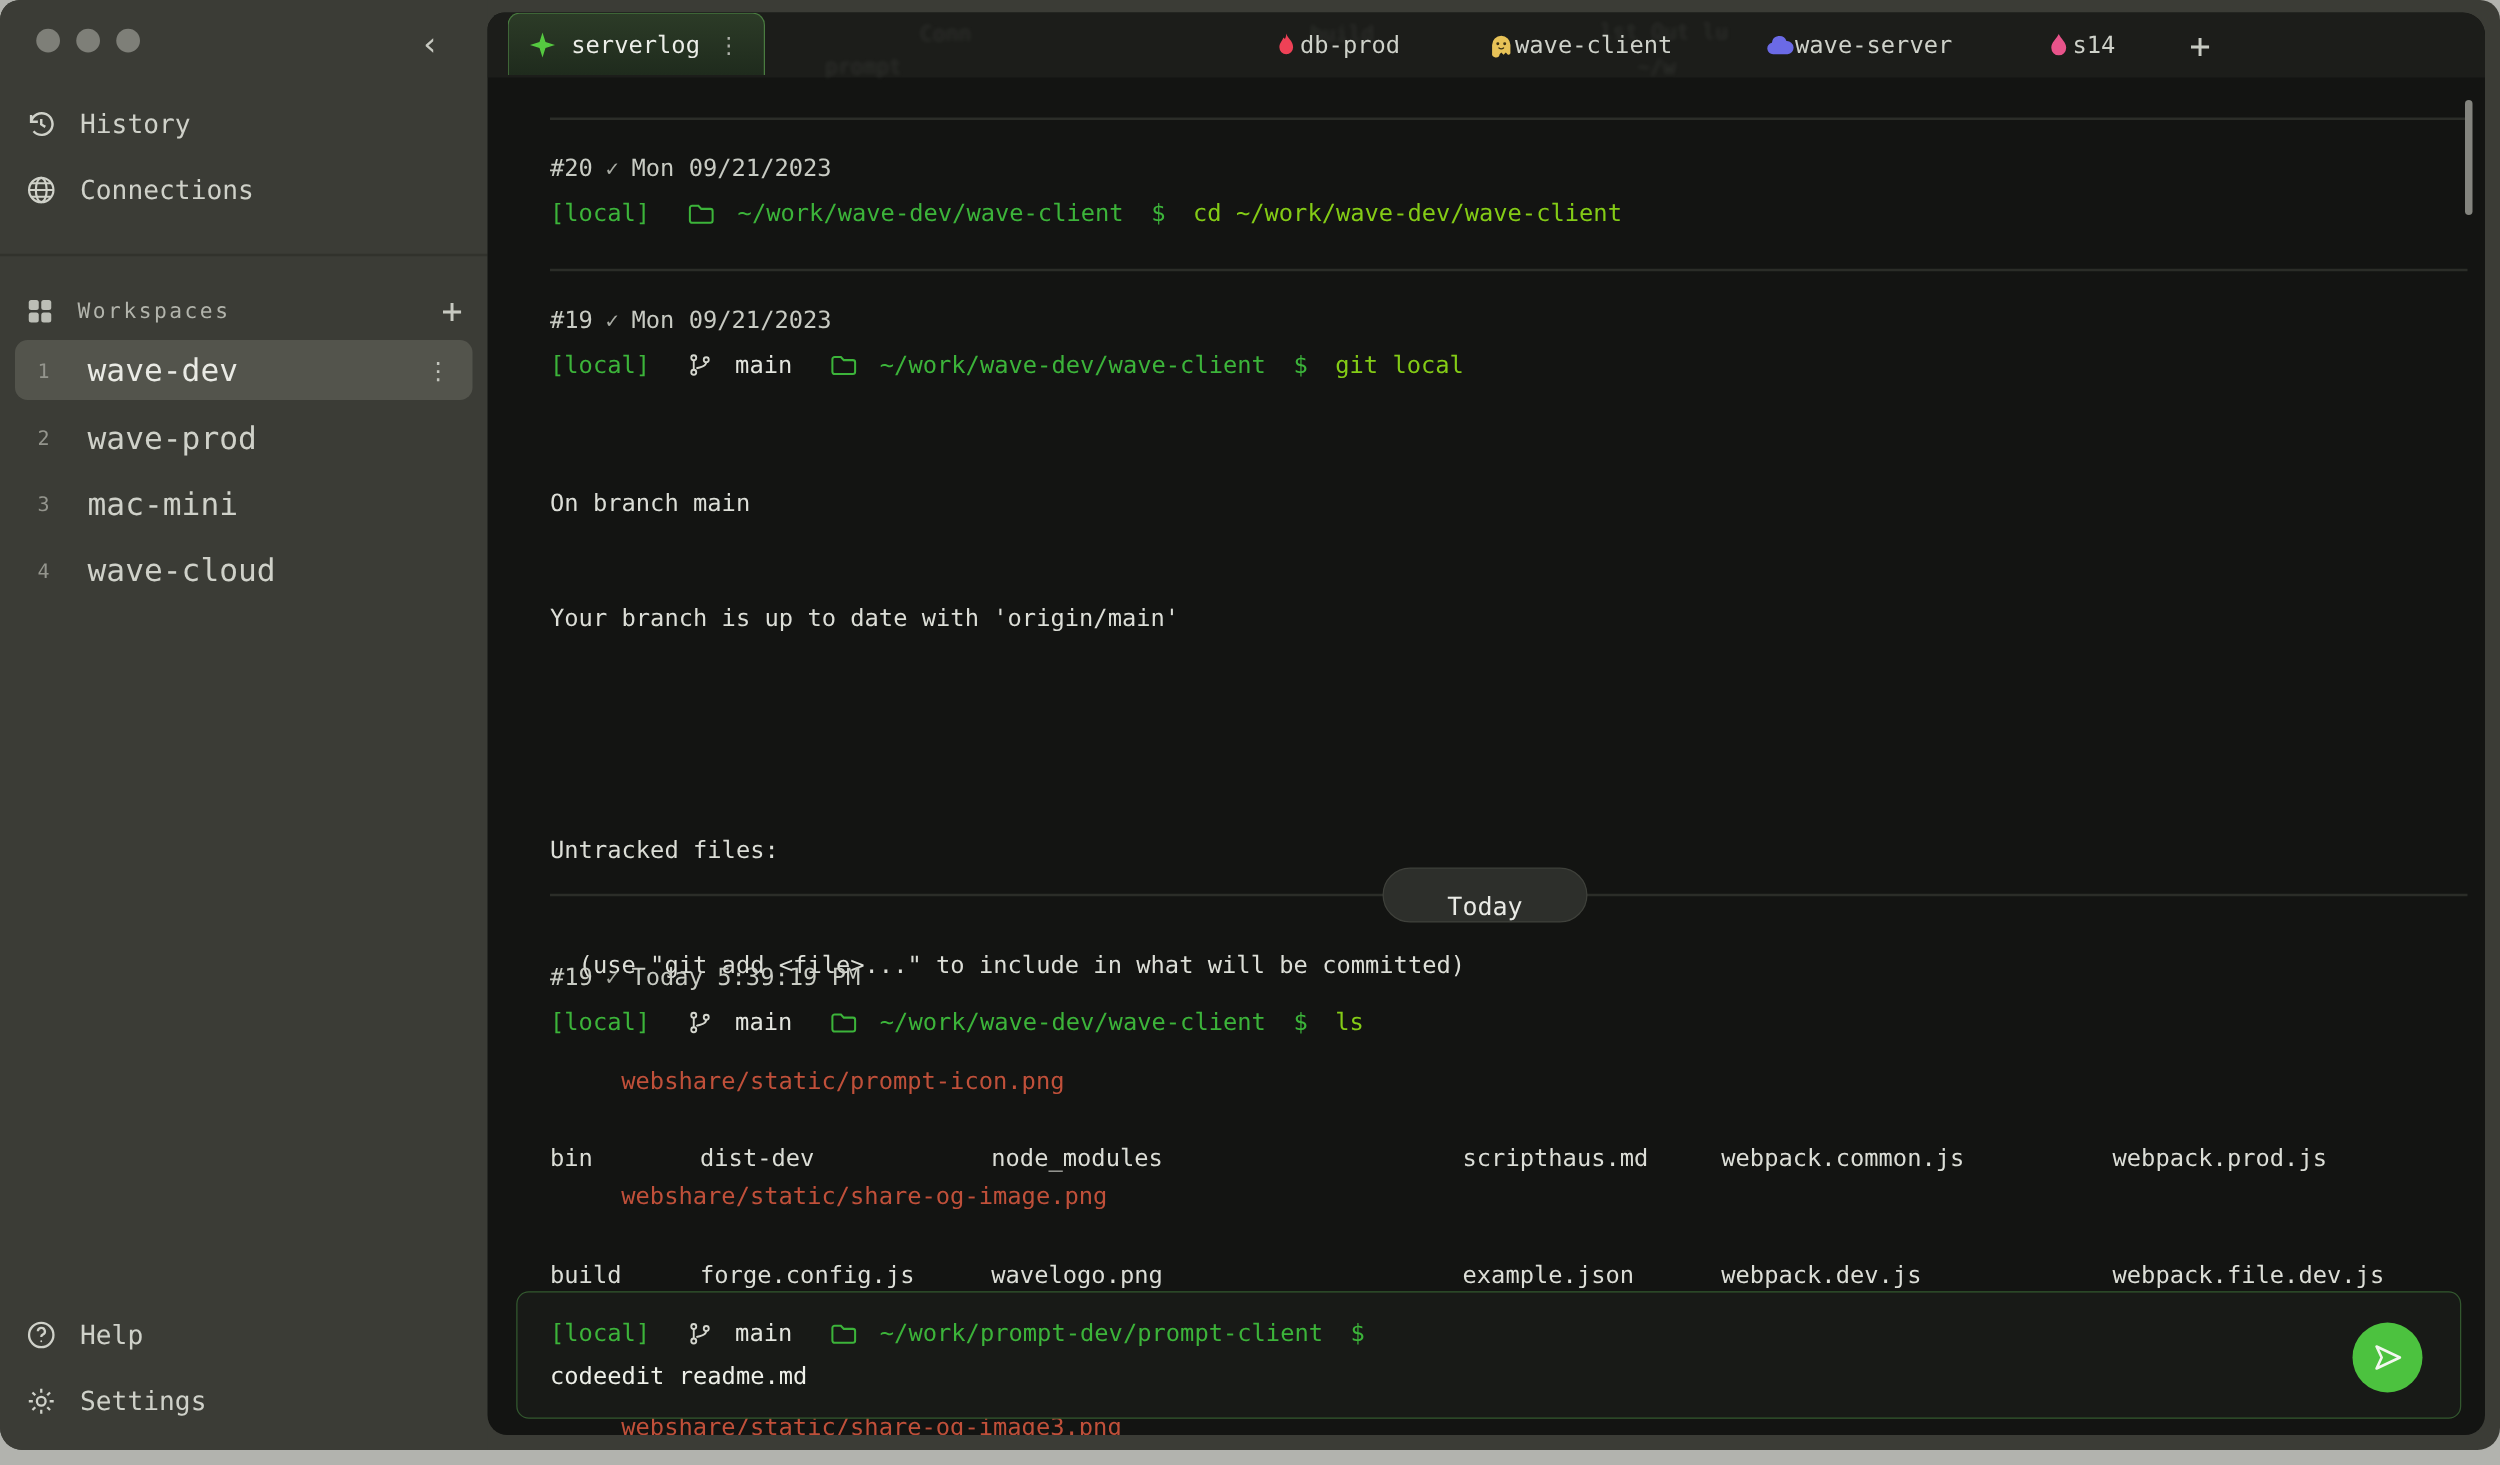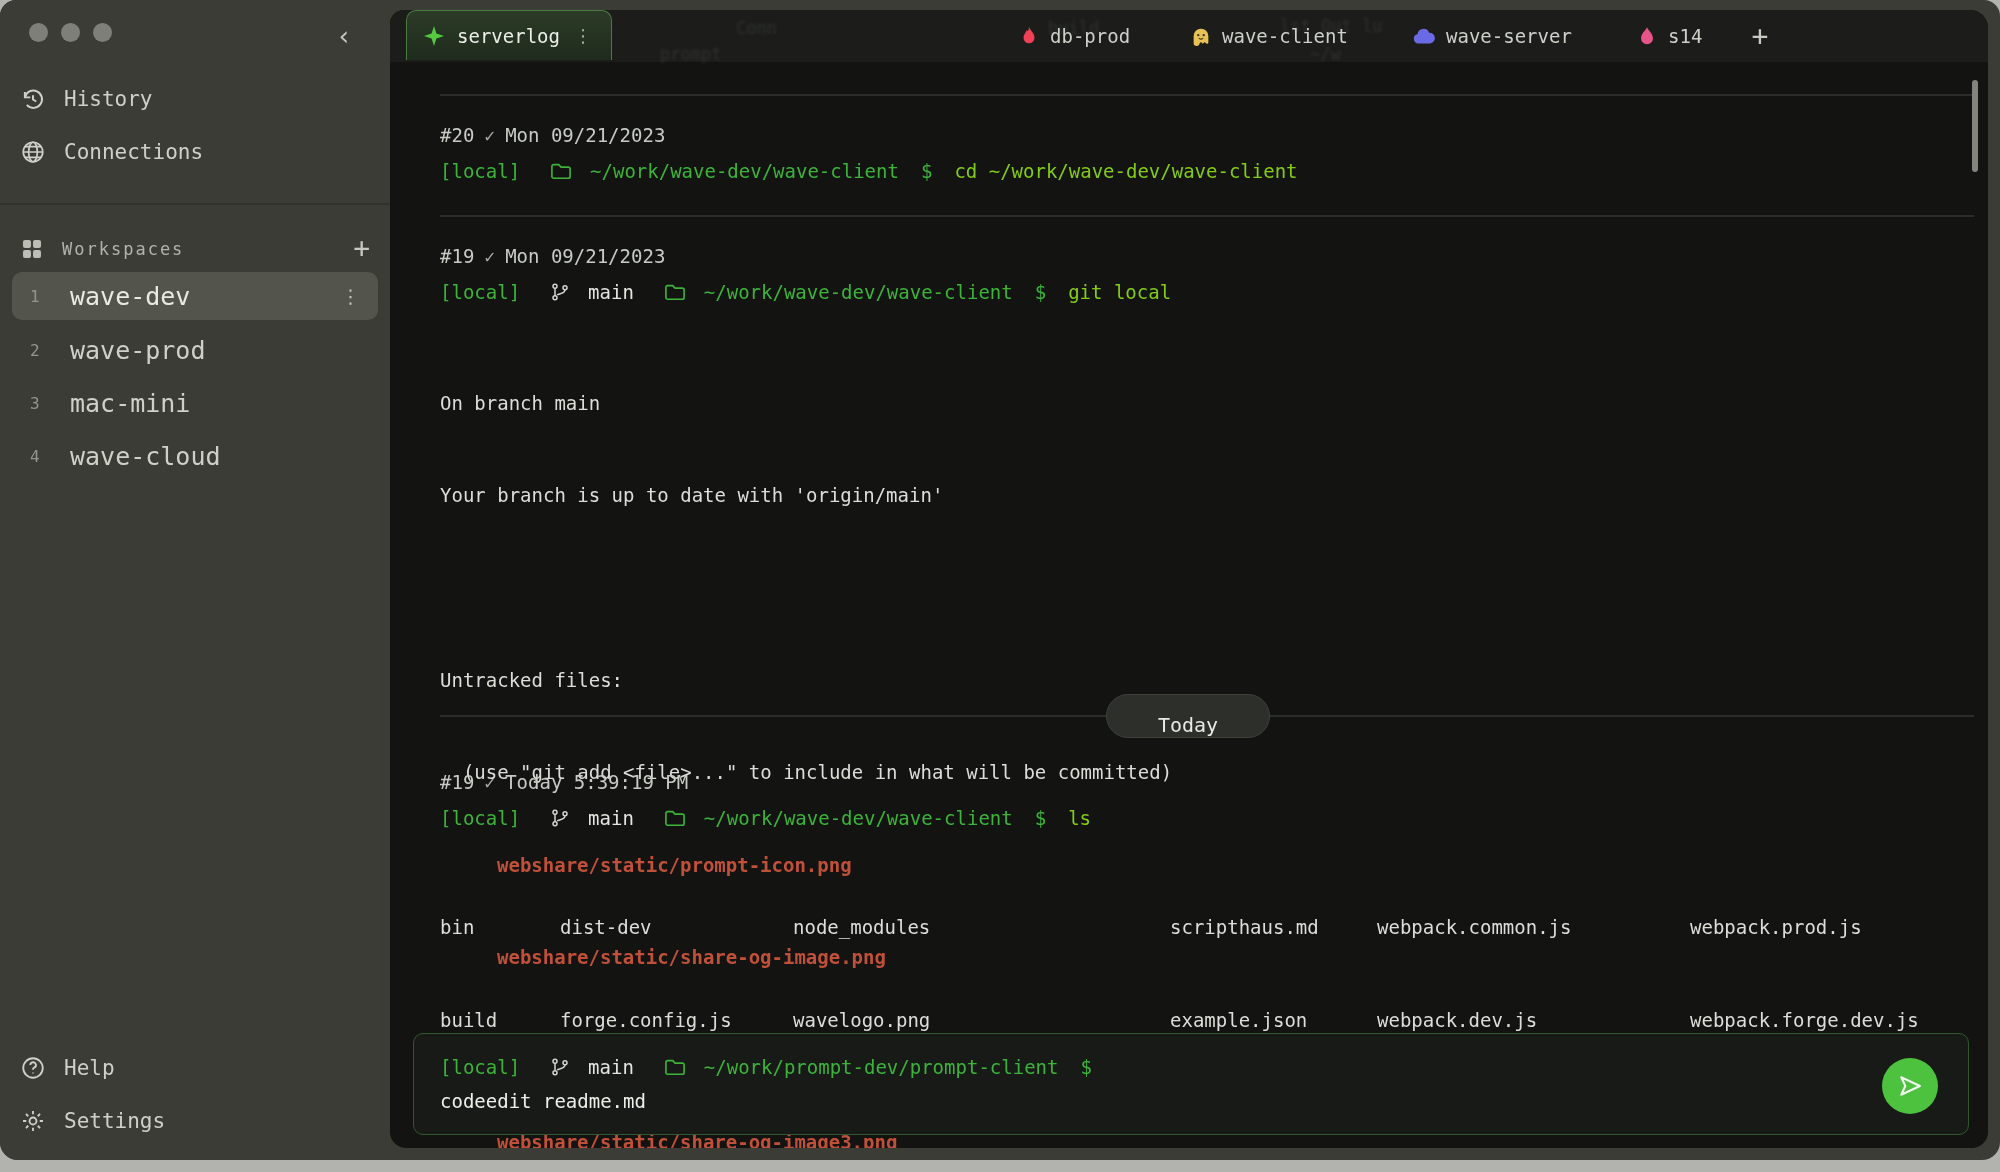--- a/index.html
+++ b/index.html
@@ -27,41 +27,41 @@
   .ws-num{width:30px;margin-left:18px;color:#94958d;font-size:16px;}
   .ws-name{margin-left:10px;color:#cfd1c9;font-size:25px;}
   .ws-row.selected .ws-name{color:#e9eae4;}
   .ws-menu{margin-left:auto;margin-right:18px;color:#c3c5bd;font-size:19px;letter-spacing:0;}
 
   
   #terminal{position:absolute;left:390px;top:10px;width:1598px;height:1138px;
             background:#131412;border-radius:14px 18px 16px 16px;overflow:hidden;}
   #tabbar{position:absolute;left:0;top:0;width:100%;height:52px;background:#1c1d1a;padding-left:16px;}
   .ghost{position:absolute;color:rgba(230,232,224,0.10);font-size:17px;filter:blur(1.5px);white-space:pre;}
-  .tab{position:absolute;top:0;height:52px;display:flex;align-items:center;gap:10px;
+  .tab{position:absolute;top:0;height:52px;display:flex;align-items:center;
        color:#ced1c9;font-size:19px;cursor:pointer;padding:0 6px;justify-content:center;}
   #tab-active{left:2px;top:2px;width:206px;height:50px;border-radius:10px 10px 0 0;
               background:linear-gradient(#2c3b27,#1f2b1d);border:1px solid #4a7c40;border-bottom:none;
               box-sizing:border-box;display:flex;align-items:center;gap:12px;padding:0 16px;
               color:#eceee8;font-size:19px;cursor:pointer;}
   .tab-menu{color:#aeb1a9;font-size:18px;margin-left:2px;}
   #tab-add{position:absolute;left:1348px;top:0;height:52px;width:44px;display:flex;align-items:center;
            justify-content:center;color:#c7cac2;font-size:28px;font-weight:300;cursor:pointer;}
 
   
   .hr{position:absolute;left:50px;right:14px;height:0;border-top:2px solid #2b2d28;}
   .t-line{position:absolute;left:50px;white-space:pre;font-size:19px;}
   .meta{color:#c8cbc3;display:flex;align-items:center;gap:10px;}
   .meta .check{color:#a8aba3;font-size:18px;}
   .prompt{display:flex;align-items:center;gap:22px;}
   .p-host,.p-path,.p-dollar{color:#3cb43a;}
   .p-branch{color:#e3e5de;}
   .p-cmd{color:#84cc16;margin-left:0;}
   .out-block{position:absolute;left:50px;font-size:19px;line-height:30.8px;color:#dcded7;white-space:pre;}
-  .file-red{color:#c0503a;padding-left:57px;font-weight:bold;}
+  .file-red{color:#c0503a;padding-left:57px;}
   #today-wrap{position:absolute;left:50px;right:14px;top:705px;border-top:2px solid #2b2d28;}
   #today-pill{position:absolute;left:716px;top:684px;width:164px;height:44px;background:#2d2f2b;
               border:1px solid #3f413b;border-radius:22px;box-sizing:border-box;
               display:flex;align-items:flex-end;justify-content:center;
               color:#e9eae5;font-size:20px;cursor:pointer;}
   .ls-col{position:absolute;font-size:19px;line-height:31px;color:#dcded7;white-space:pre;}
 
   #scrollbar{position:absolute;left:1582px;top:70px;width:6px;height:92px;border-radius:3px;
              background:#83847e;cursor:grab;}
 
@@ -306,21 +306,21 @@
       
     </div>
     <div class="ls-col" style="left:987px;top:840px">
       <div>webpack.common.js</div>
       <div>webpack.dev.js</div>
       <div>webpack.electron.js</div>
       
     </div>
     <div class="ls-col" style="left:1300px;top:840px">
       <div>webpack.prod.js</div>
-      <div>webpack.forge.dev.js</div>
+      <div>webpack.file.dev.js</div>
       <div>webpack.share.js</div>
       
     </div>
 
     <div id="scrollbar"></div>
 
     <div id="cmdbox">
       <div class="in-line prompt" style="top:22px">
         <span class="p-host">[local]</span>
         <svg width="20" height="22" viewBox="0 0 24 24" fill="none" stroke="#d4d6ce" stroke-width="1.8" style="margin-left:8px">

